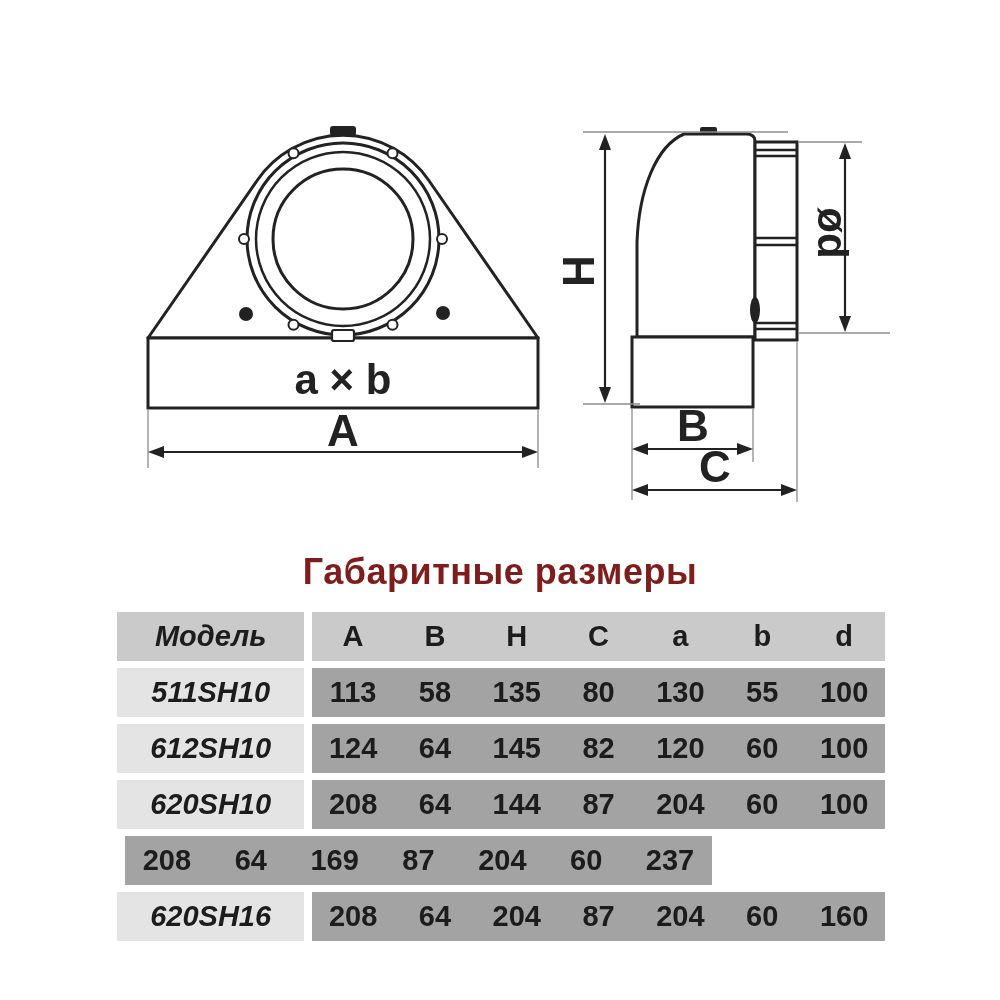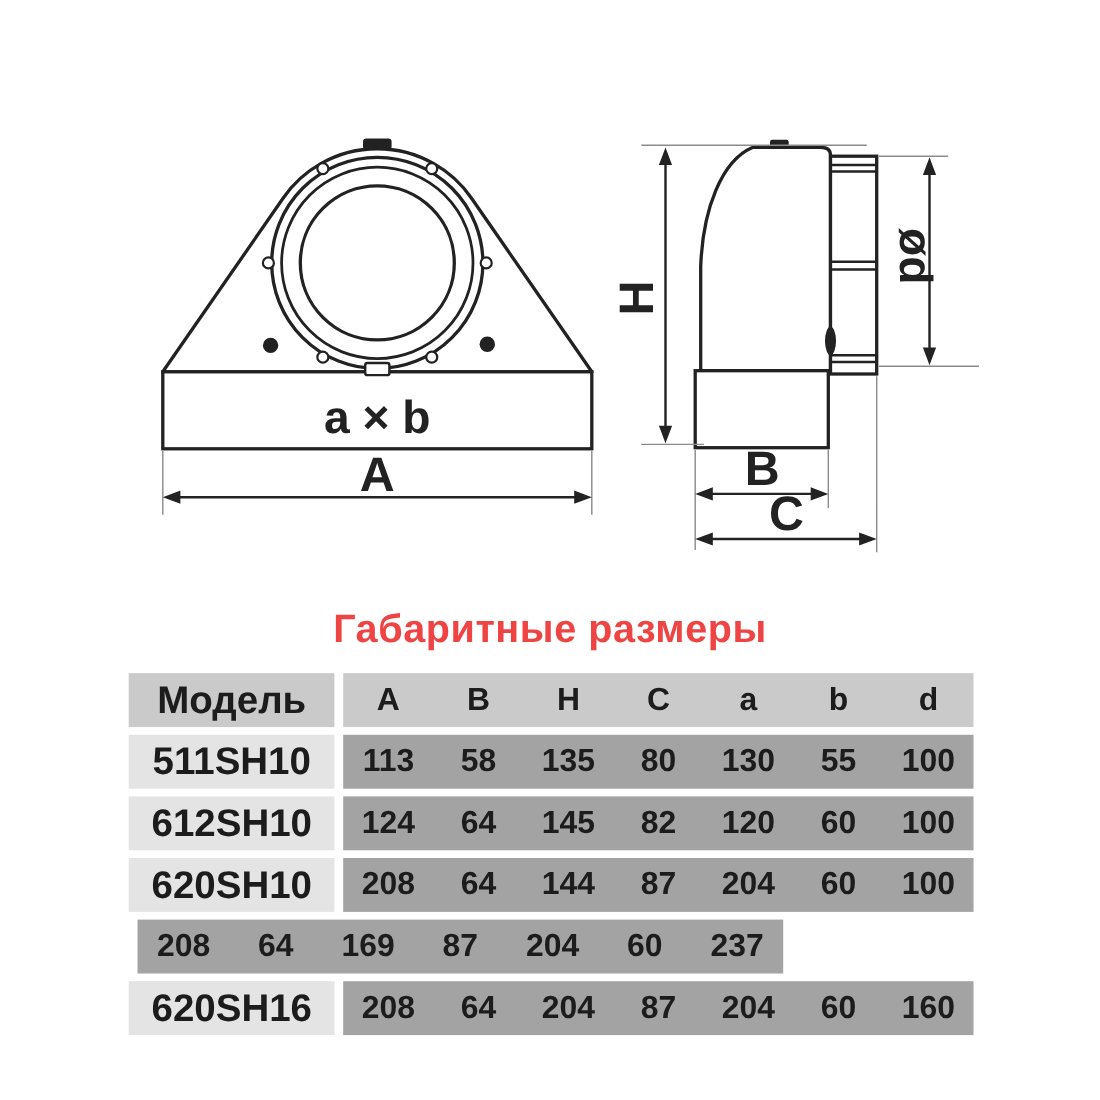--- a/index.html
+++ b/index.html
@@ -4,27 +4,27 @@
 <style>
   html,body{margin:0;padding:0;}
   body{
     width:1000px;height:1000px;background:#ffffff;position:relative;
     font-family:"Liberation Sans", sans-serif;color:#1c1c1c;overflow:hidden;
   }
   #drawing{position:absolute;left:0;top:0;}
   .svg-label{font-family:"Liberation Sans", sans-serif;font-weight:bold;fill:#222;}
   #table-title{
     position:absolute;left:0;top:551px;width:1000px;text-align:center;
-    font-size:36px;font-weight:bold;color:#ef4444;letter-spacing:0.5px;
+    font-size:36px;font-weight:bold;color:#7f1d1d;letter-spacing:0.5px;
   }
   #dim-table{position:absolute;left:117px;top:612px;width:768px;}
   .t-row{display:flex;height:49px;margin-bottom:7px;}
   .model-cell{
     width:192px;background:#e4e4e4;display:flex;align-items:center;justify-content:center;
-    font-size:35px;font-weight:bold;
+    font-size:29px;font-weight:bold;font-style:italic;
   }
   .col-gap{width:8px;}
   .values-cell{
     width:587px;background:#a3a3a3;display:grid;grid-template-columns:repeat(7,1fr);
     align-items:center;text-align:center;font-size:29px;font-weight:bold;
   }
   .t-row.header .model-cell,.t-row.header .values-cell{background:#cacaca;}
 </style>
 </head>
 <body>

